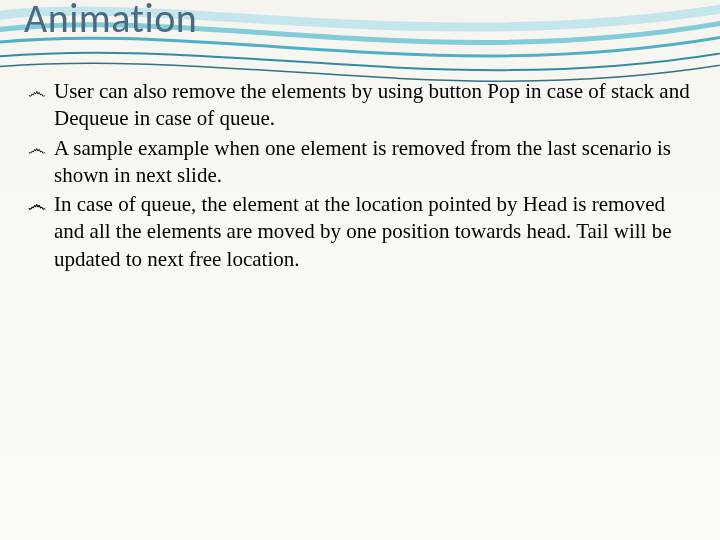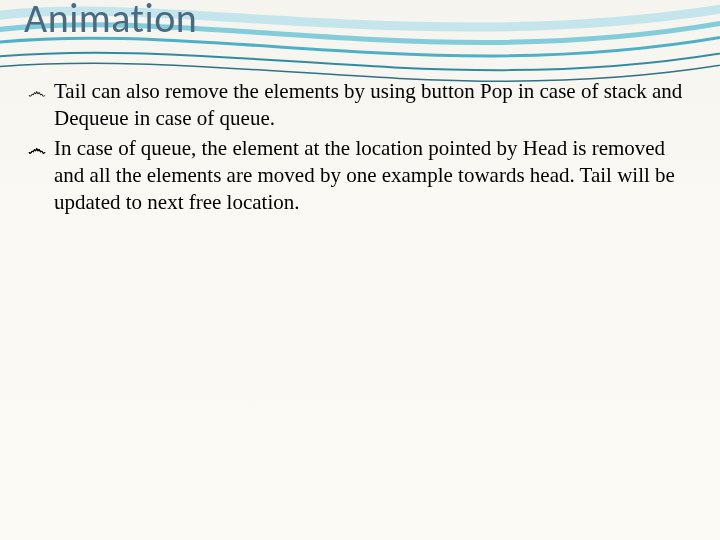--- a/index.html
+++ b/index.html
@@ -70,27 +70,28 @@
     <path d="M -20 44 C 200 18, 440 90, 740 34" stroke="#3aa8c1" stroke-width="3" fill="none" opacity="0.9"></path>
     <path d="M -20 58 C 220 34, 450 102, 740 50" stroke="#1b7f9a" stroke-width="2" fill="none" opacity="0.9"></path>
     <path d="M -20 68 C 230 46, 455 112, 740 62" stroke="#0e5b73" stroke-width="1.5" fill="none" opacity="0.85"></path>
   </svg>
 
   <div class="title">Animation</div>
 
   <div class="body">
     <div class="bullet">
       <span class="marker">෴</span>
-      <span>Tail can also remove the elements by using button Pop in case of stack and Dequeue in case of queue.</span>
+      <span>User can also remove the elements by using button Pop in case of stack and Dequeue in case of queue.</span>
+    </div>
+    <div class="bullet">
+      <span class="marker">෴</span>
+      <span>A sample example when one element is removed from the last scenario is shown in next slide.</span>
     </div>
     <div class="bullet">
       <span class="marker">෴</span>
     </div>
     <div class="bullet">
       <span class="marker">෴</span>
-    </div>
-    <div class="bullet">
-      <span class="marker">෴</span>
-      <span>In case of queue, the element at the location pointed by Head is removed and all the elements are moved by one example towards head. Tail will be updated to next free location.</span>
+      <span>In case of queue, the element at the location pointed by Head is removed and all the elements are moved by one position towards head. Tail will be updated to next free location.</span>
     </div>
   </div>
 
 </div>
 
 </body></html>

